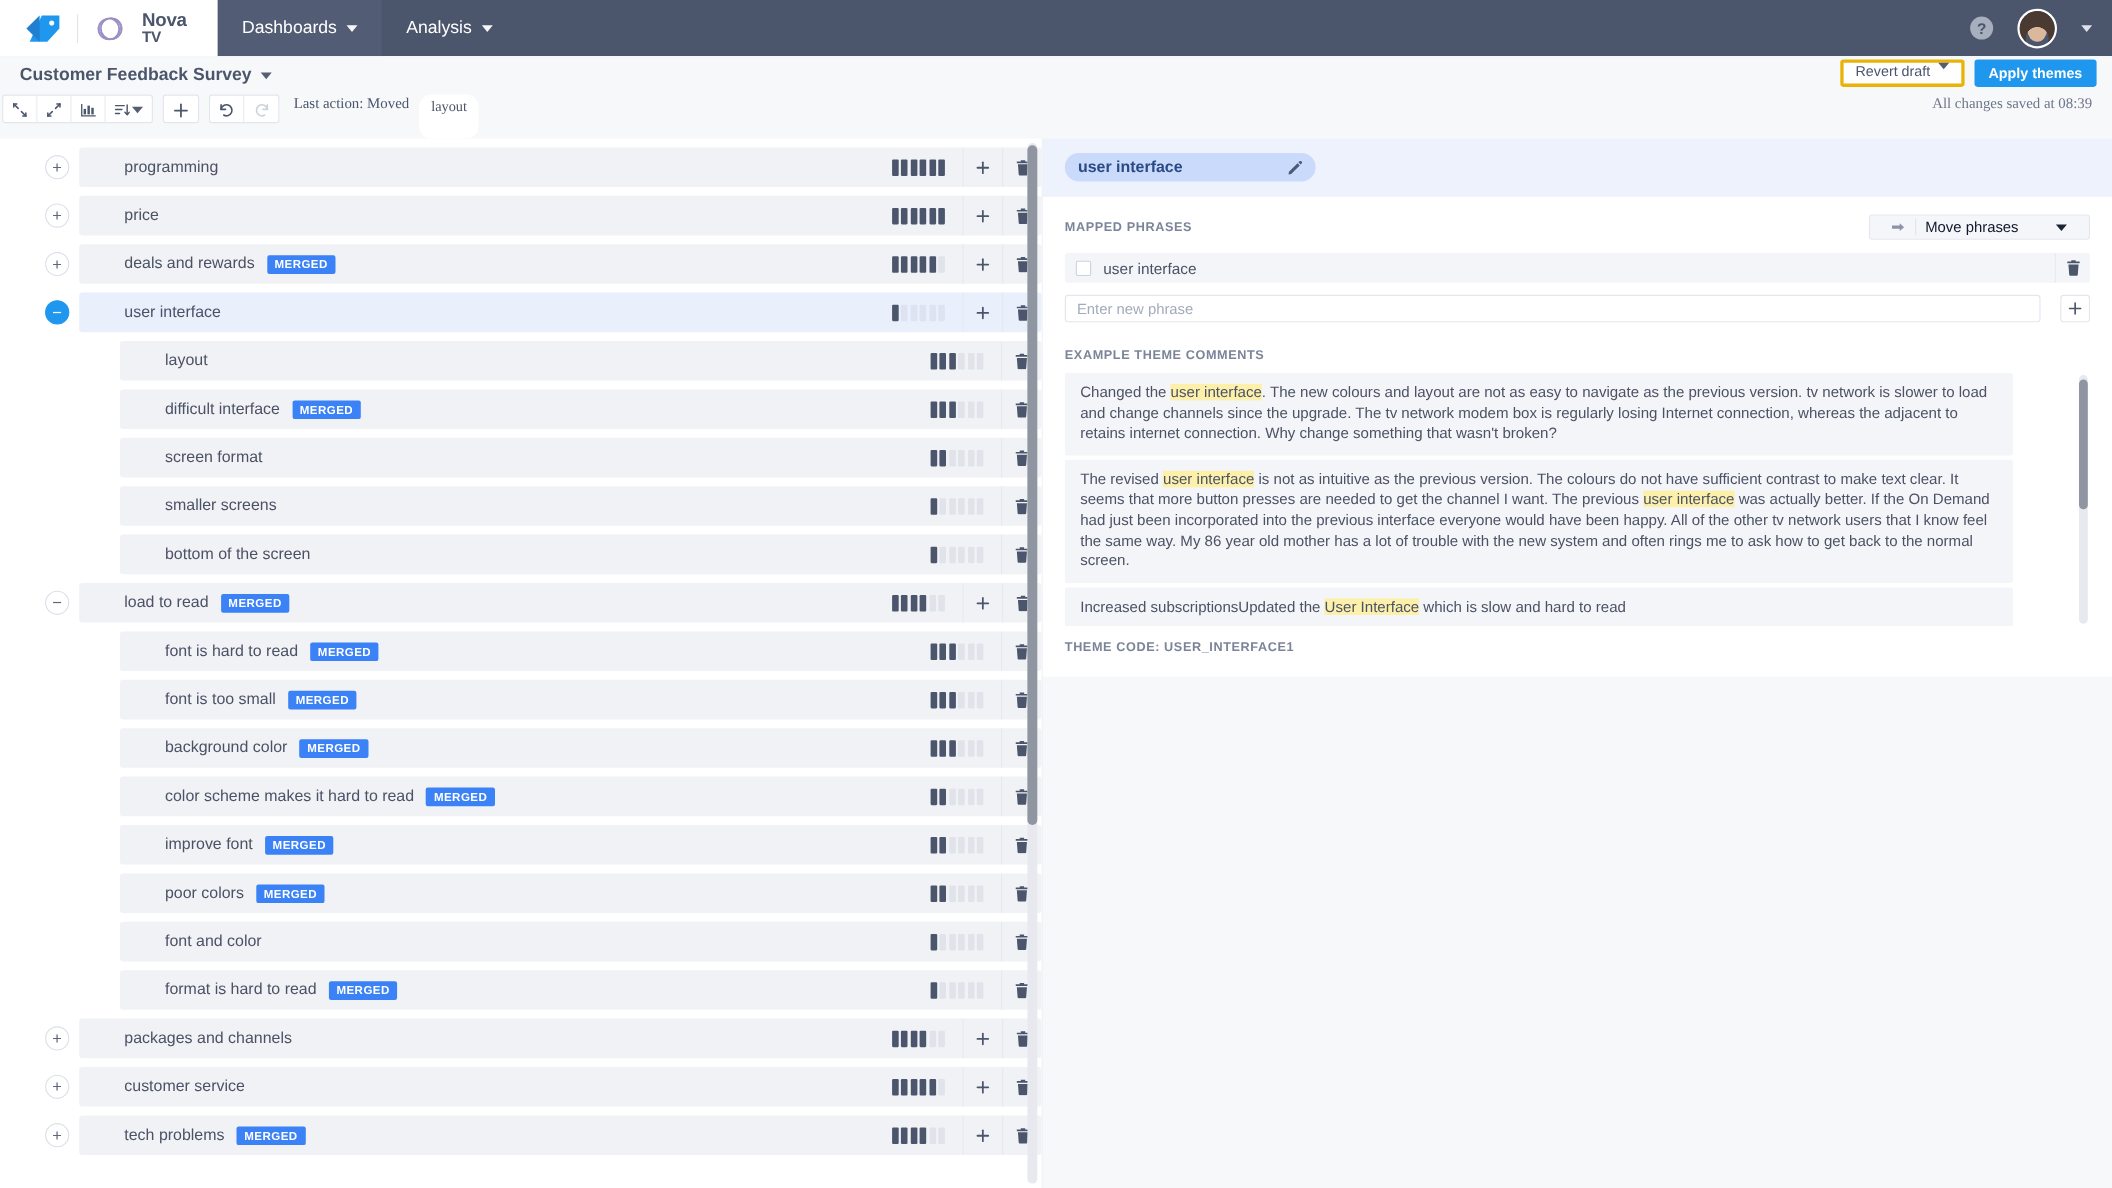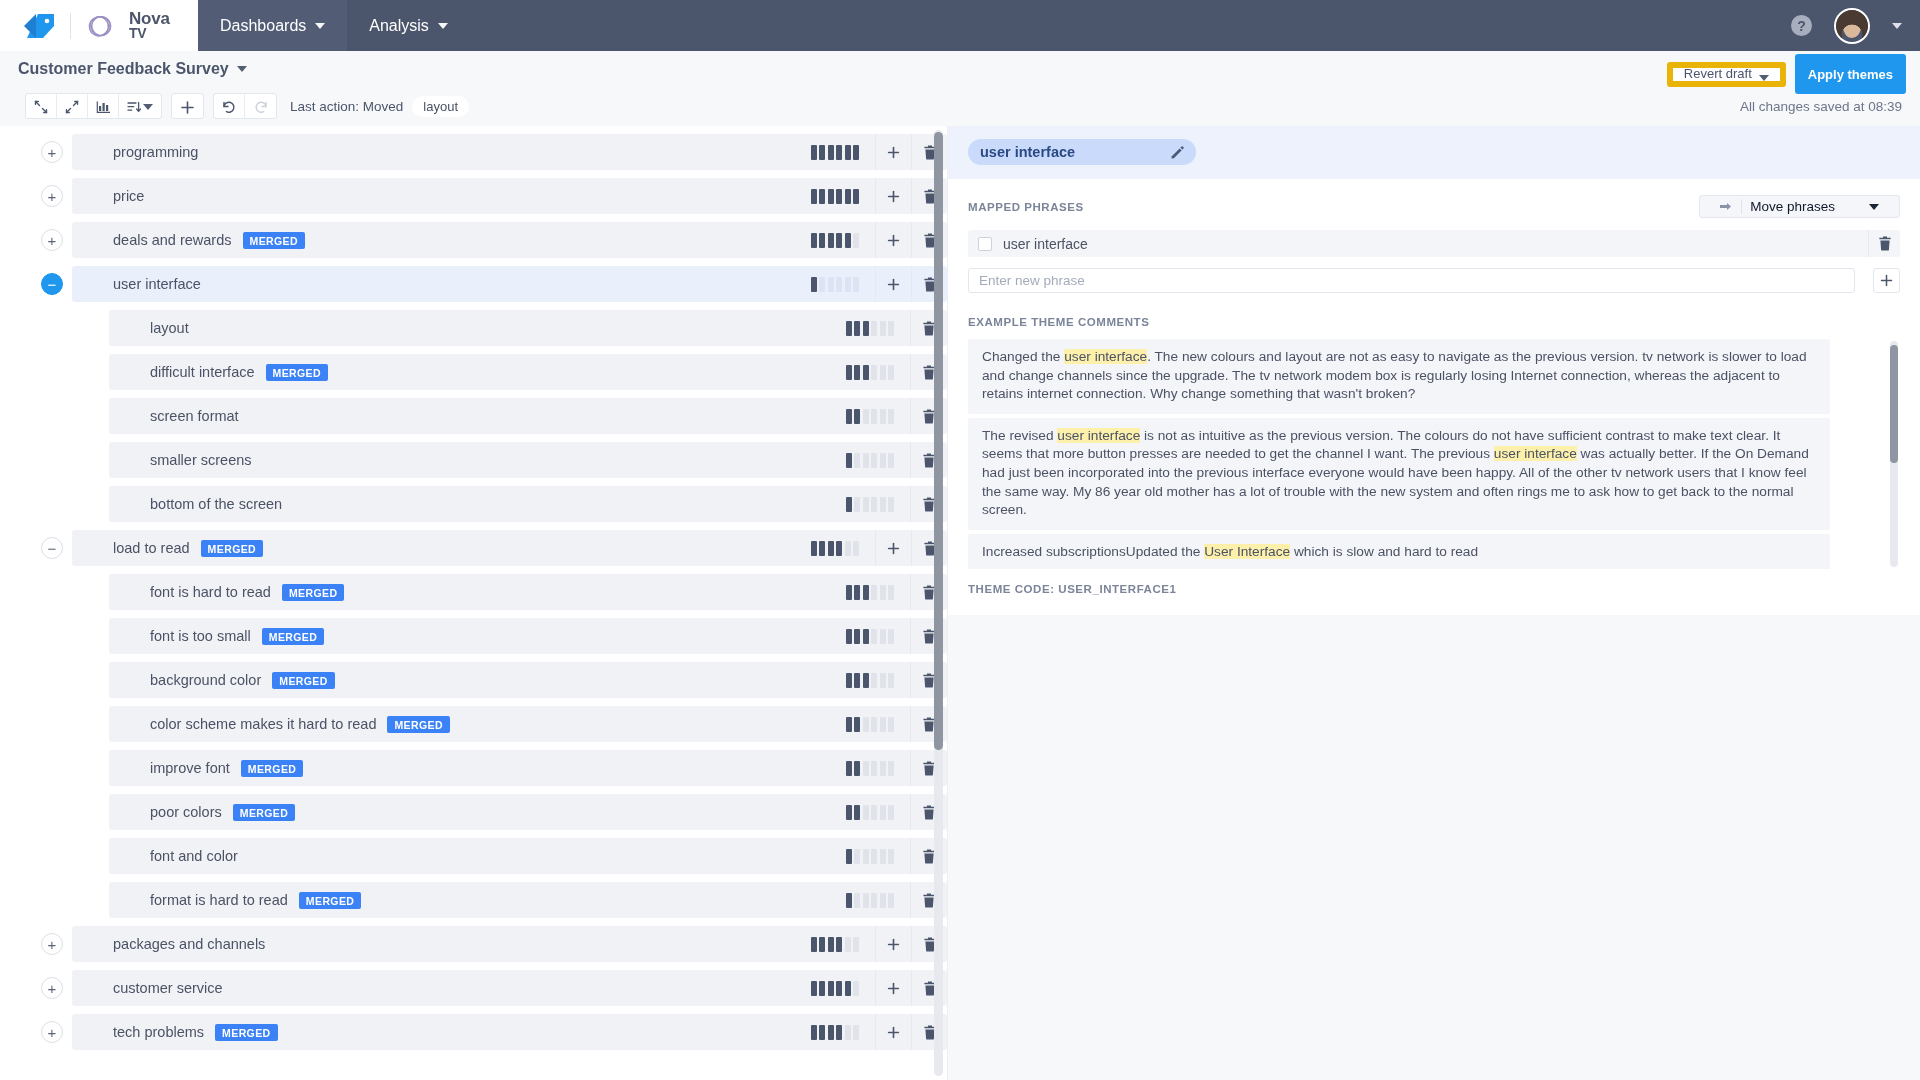--- a/index.html
+++ b/index.html
@@ -49,30 +49,30 @@
   .avatar-caret { color:#e6e9ef; }
 
   
   #subhead {
     height:35px; background:#f7f8fa; display:flex; align-items:center; padding:0 18px;
     position:relative;
   }
   #survey-title { font-size:16px; font-weight:700; color:#4b556b; display:flex; align-items:center; gap:8px; cursor:pointer;}
   #subhead-right { position:absolute; right:14px; top:3px; display:flex; gap:9px; align-items:center;}
   .btn-light {
-    background:#fff; border:6px solid #eab308; border-radius:3px; height:25px;
-    padding:0 11px; font-size:13px; color:#4b556b; display:flex; align-items:flex-end; gap:7px; cursor:pointer;
+    background:#fff; border:3px solid #eab308; border-radius:3px; height:25px;
+    padding:0 11px; font-size:13px; color:#4b556b; display:flex; align-items:flex-start; gap:7px; cursor:pointer;
   }
   .btn-blue {
-    background:#1f97ef; border:none; border-radius:3px; height:40px; padding:0 13px;
+    background:#1f97ef; border:none; border-radius:3px; height:25px; padding:0 13px;
     font-size:13px; font-weight:700; color:#fff; display:flex; align-items:center; cursor:pointer;
   }
 
   
-  #toolbar { height:40px; display:flex; align-items:center; padding:0 25px; position:relative; }
+  #toolbar { height:40px; display:flex; padding:0 2px; position:relative;font-family:Liberation Serif, serif; }
   .tgroup { display:flex; border:1px solid #e2e6ed; border-radius:3px; background:#fff; overflow:hidden; height:26px;}
   .tbtn {
     width:31px; height:26px; display:flex;align-items:center;justify-content:center;
     border-right:1px solid #e8ebf1; cursor:pointer; color:#4b556b;
   }
   .tbtn:last-child { border-right:none; }
   .tbtn.wide { width:42px; gap:2px;}
   .tbtn.disabled { color:#cdd3de; cursor:default;}
   #toolbar .spacer8 { width:9px; }
   #last-action { margin-left:13px; font-size:13.5px; color:#4b556b; }

